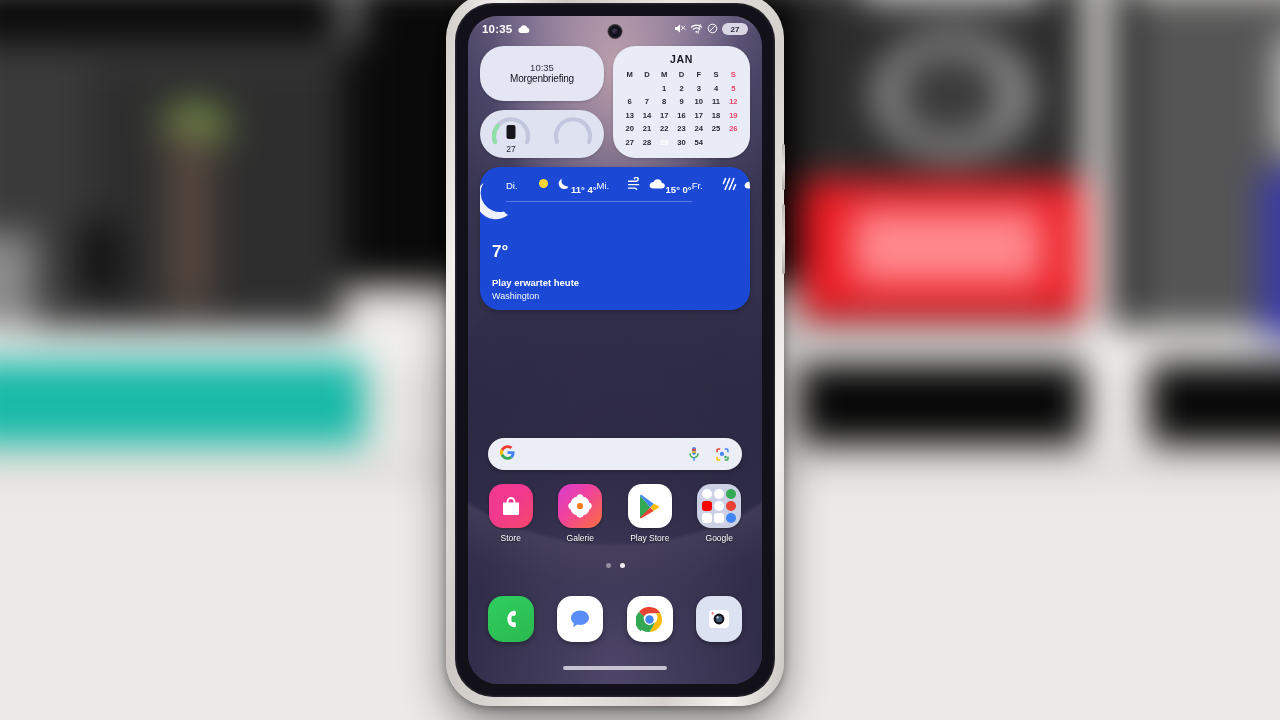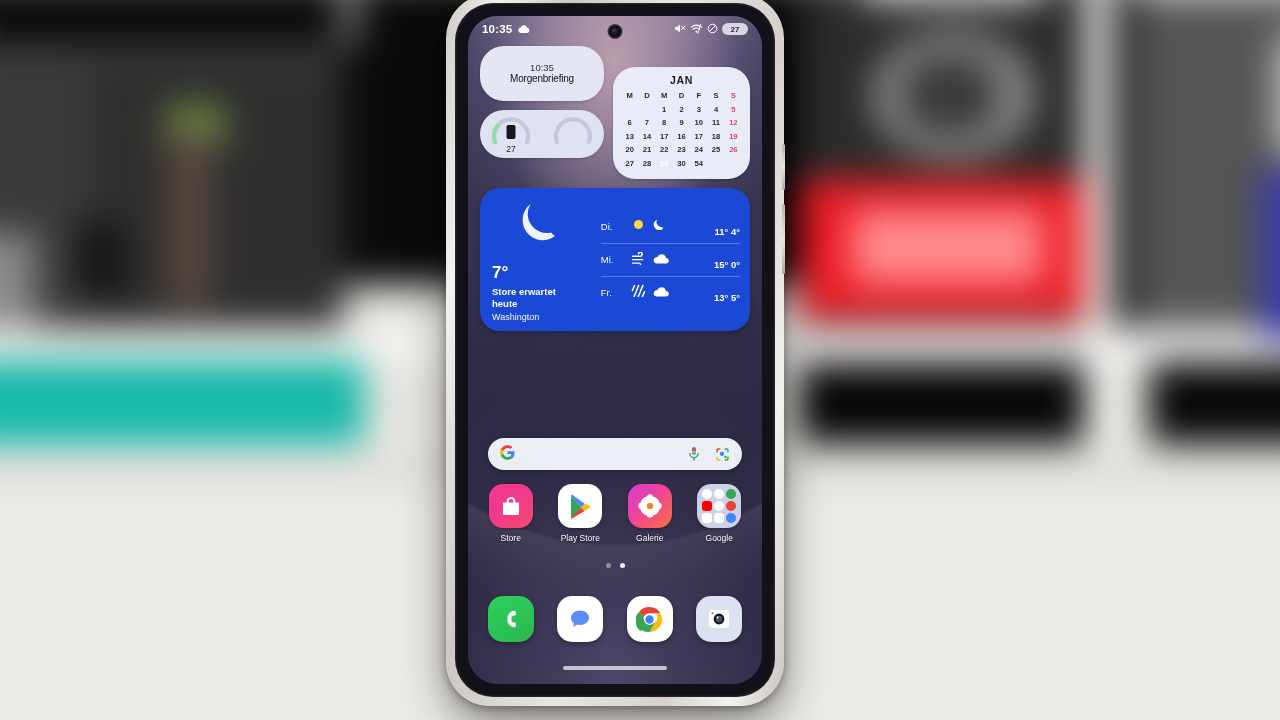--- a/index.html
+++ b/index.html
@@ -62,21 +62,21 @@
   
   #punch{position:absolute;left:50%;transform:translateX(-50%);top:9px;width:13px;height:13px;border-radius:50%;
     background:#0b0a10;box-shadow:inset 0 0 2px 1px #2a2836, 0 0 0 1px rgba(0,0,0,.6);}
   #punch:after{content:"";position:absolute;left:3.2px;top:3.2px;width:6.5px;height:6.5px;border-radius:50%;
     background:radial-gradient(circle at 35% 32%,#3b3a52 0%,#141320 70%);}
 
   
   #widgets{position:absolute;left:0;right:0;top:30px;padding:0 12px;box-sizing:border-box;}
   .wrow{display:flex;gap:9px;}
   .col-l{width:124px;display:flex;flex-direction:column;gap:9px;}
-  .col-r{flex:1;margin-top:21px;}
+  .col-r{flex:1;}
 
   .briefing{
     background:#e4e6f4;border-radius:24px;height:55px;display:flex;flex-direction:column;
     align-items:center;justify-content:center;box-shadow:0 1px 3px rgba(0,0,0,.18);
   }
   .brief-time{font-size:9.5px;color:#31303c;line-height:1;margin-bottom:2px;}
   .brief-title{font-size:10px;color:#14131c;line-height:1;letter-spacing:-.2px;}
 
   .gauges{
     background:#dfe2f0;border-radius:24px;height:48px;display:flex;align-items:center;
@@ -103,21 +103,21 @@
   .cal-grid div.today span{position:relative;z-index:1;}
 
   
   .weather{margin-top:9px;background:#1b49d6;border-radius:20px;height:143px;display:flex;
     box-shadow:0 2px 5px rgba(0,0,0,.22);overflow:hidden;}
   .w-left{width:44%;position:relative;padding:10px 12px;box-sizing:border-box;color:#fff;}
   .w-moon{position:absolute;left:50%;transform:translateX(-50%);top:8px;}
   .w-temp{position:absolute;left:12px;bottom:50px;font-size:17px;font-weight:bold;line-height:1;}
   .w-desc{position:absolute;left:12px;bottom:22px;font-size:9.5px;font-weight:bold;line-height:11.5px;width:88px;}
   .w-city{position:absolute;left:12px;bottom:9px;font-size:9px;opacity:.95;text-align:center;}
-  .w-right{flex:1;padding:2px 10px 2px 2px;box-sizing:border-box;display:flex;flex-direction:column;justify-content:center;}
+  .w-right{flex:1;padding:2px 10px 2px 2px;box-sizing:border-box;display:flex;flex-direction:row;justify-content:center;}
   .w-row{display:flex;align-items:center;height:32px;color:#fff;border-bottom:1px solid rgba(255,255,255,.28);}
   .w-row:last-child{border-bottom:none;}
   .w-day{width:30px;font-size:9.5px;}
   .w-icons{flex:1;display:flex;align-items:center;gap:5px;}
   .w-tmp{font-size:9.5px;font-weight:bold;white-space:nowrap;margin-top:9px;}
 
   
   #searchbar{position:absolute;left:20px;right:20px;top:422px;height:32px;border-radius:18px;
     background:#eceef6;display:flex;align-items:center;padding:0 12px;box-sizing:border-box;
     box-shadow:0 2px 5px rgba(0,0,0,.25);}
@@ -313,21 +313,21 @@
           </div>
 
           <div class="weather">
             <div class="w-left">
               <span class="w-moon">
                 <svg width="56" height="56" viewBox="0 0 56 56">
                   <path d="M40 36.5A19 19 0 0 1 19.5 8 20 20 0 1 0 44 40a19 19 0 0 1-4 -3.5z" fill="#f0f2fb"></path>
                 </svg>
               </span>
               <div class="w-temp">7°</div>
-              <div class="w-desc">Store erwartet heute</div>
+              <div class="w-desc">Play erwartet heute</div>
               <div class="w-city">Washington</div>
             </div>
             <div class="w-right" id="w-forecast">
                 <div class="w-row">
                   <span class="w-day">Di.</span>
                   <span class="w-icons">
                     <span><svg width="15" height="15" viewBox="0 0 20 20">
                         <circle cx="10" cy="10" r="6" fill="#ffd633"></circle>
                       </svg></span>
                     <span><svg width="15" height="15" viewBox="0 0 20 20">
@@ -410,51 +410,51 @@
             <div class="app-ic" style="background:linear-gradient(140deg,#f0398f 0%,#f0398f 45%,#f5496a 100%);border-radius:14px;">
               <svg width="24" height="24" viewBox="0 0 24 24">
                 <path d="M4 8.5h16v11a1.5 1.5 0 0 1-1.5 1.5h-13A1.5 1.5 0 0 1 4 19.5z" fill="#fff"></path>
                 <path d="M8.6 10V7.4a3.4 3.4 0 0 1 6.8 0V10" stroke="#fff" stroke-width="1.9" fill="none" stroke-linecap="round"></path>
               </svg>
             </div>
             <div class="app-lb">Store</div>
           </div>
 
           <div class="app">
-            <div class="app-ic" style="background:#fff;border-radius:14px;">
-              <svg width="23" height="25" viewBox="0 0 23 25">
-                <path d="M2 1.6v21.8c0 .7.7 1.2 1.3.8l9-11z" fill="#34A853"></path>
-                <path d="M2 1.6l10.3 11.6 3.4-3.5L3.3.8C2.7.4 2 .9 2 1.6z" fill="#4285F4"></path>
-                <path d="M2 23.4c0 .7.7 1.2 1.3.8l12.4-7.2-3.4-3.5z" fill="#EA4335"></path>
-                <path d="M15.7 9.7l-3.4 3.5 3.4 3.5 4.6-2.7c.9-.5.9-1.8 0-2.3z" fill="#FBBC04"></path>
-              </svg>
-            </div>
-            <div class="app-lb">Play Store</div>
-          </div>
-
-          <div class="app">
             <div class="app-ic" style="background:linear-gradient(135deg,#d93bd1 0%,#f0439b 45%,#fb6f3a 100%);border-radius:14px;">
               <svg width="28" height="28" viewBox="0 0 28 28">
                 <g fill="#fff">
                   <ellipse cx="14" cy="7.2" rx="4.1" ry="5"></ellipse>
                   <ellipse cx="14" cy="20.8" rx="4.1" ry="5"></ellipse>
                   <ellipse cx="7.2" cy="14" rx="5" ry="4.1"></ellipse>
                   <ellipse cx="20.8" cy="14" rx="5" ry="4.1"></ellipse>
                   <ellipse cx="9.2" cy="9.2" rx="4.4" ry="3.6" transform="rotate(-45 9.2 9.2)"></ellipse>
                   <ellipse cx="18.8" cy="18.8" rx="4.4" ry="3.6" transform="rotate(-45 18.8 18.8)"></ellipse>
                   <ellipse cx="18.8" cy="9.2" rx="3.6" ry="4.4" transform="rotate(-45 18.8 9.2)"></ellipse>
                   <ellipse cx="9.2" cy="18.8" rx="3.6" ry="4.4" transform="rotate(-45 9.2 18.8)"></ellipse>
                 </g>
                 <circle cx="14" cy="14" r="3.1" fill="#f97c1c"></circle>
               </svg>
             </div>
             <div class="app-lb">Galerie</div>
           </div>
 
           <div class="app">
+            <div class="app-ic" style="background:#fff;border-radius:14px;">
+              <svg width="23" height="25" viewBox="0 0 23 25">
+                <path d="M2 1.6v21.8c0 .7.7 1.2 1.3.8l9-11z" fill="#34A853"></path>
+                <path d="M2 1.6l10.3 11.6 3.4-3.5L3.3.8C2.7.4 2 .9 2 1.6z" fill="#4285F4"></path>
+                <path d="M2 23.4c0 .7.7 1.2 1.3.8l12.4-7.2-3.4-3.5z" fill="#EA4335"></path>
+                <path d="M15.7 9.7l-3.4 3.5 3.4 3.5 4.6-2.7c.9-.5.9-1.8 0-2.3z" fill="#FBBC04"></path>
+              </svg>
+            </div>
+            <div class="app-lb">Play Store</div>
+          </div>
+
+          <div class="app">
             <div class="app-ic" style="background:#ccd1e6;border-radius:14px;">
               <div style="display:grid;grid-template-columns:repeat(3,10px);grid-template-rows:repeat(3,10px);gap:2px;">
                 <span style="background:#fff;border-radius:50%;display:block;"></span>
                 <span style="background:#fff;border-radius:50%;display:block;"></span>
                 <span style="background:#34a853;border-radius:50%;display:block;"></span>
                 <span style="background:#ff0000;border-radius:3px;display:block;"></span>
                 <span style="background:#fff;border-radius:50%;display:block;"></span>
                 <span style="background:#ea4335;border-radius:50%;display:block;"></span>
                 <span style="background:#fff;border-radius:3px;display:block;"></span>
                 <span style="background:#fff;border-radius:3px;display:block;"></span>

